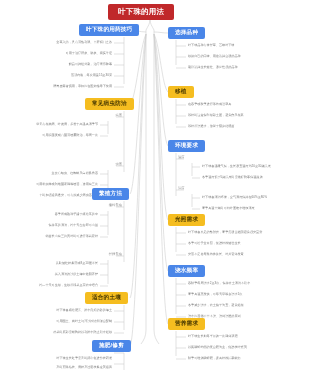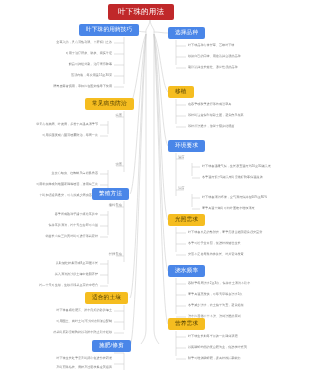--- a/index.html
+++ b/index.html
@@ -11,21 +11,21 @@
     position:relative;
   }
   #map{position:absolute;inset:0;width:300px;height:370px;}
   svg.links{position:absolute;left:0;top:0;width:300px;height:370px;pointer-events:none;}
 
   .node{
     position:absolute;
     box-sizing:border-box;
     border-radius:2px;
     color:#ffffff;
-    font-weight:normal;
+    font-weight:bold;
     text-align:center;
     white-space:nowrap;
     line-height:1;
     letter-spacing:.2px;
   }
   .node.root{
     background:#c0282a;
     font-size:7.5px;
     padding:4px 10px;
     border-radius:2px;

